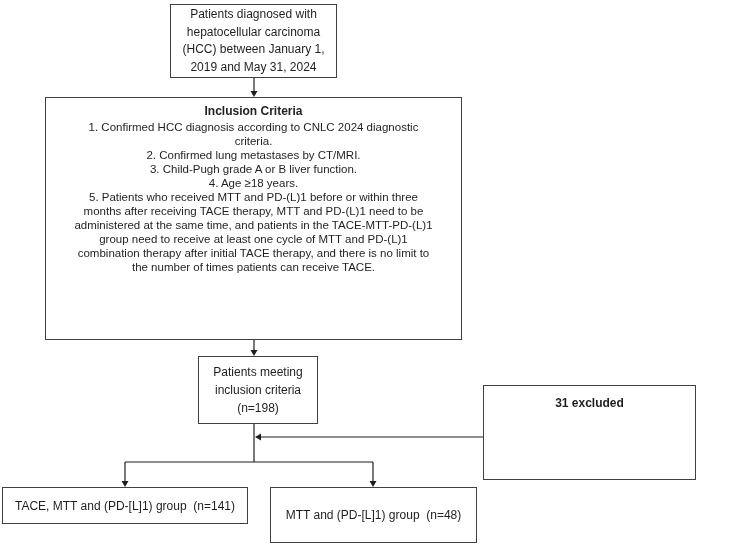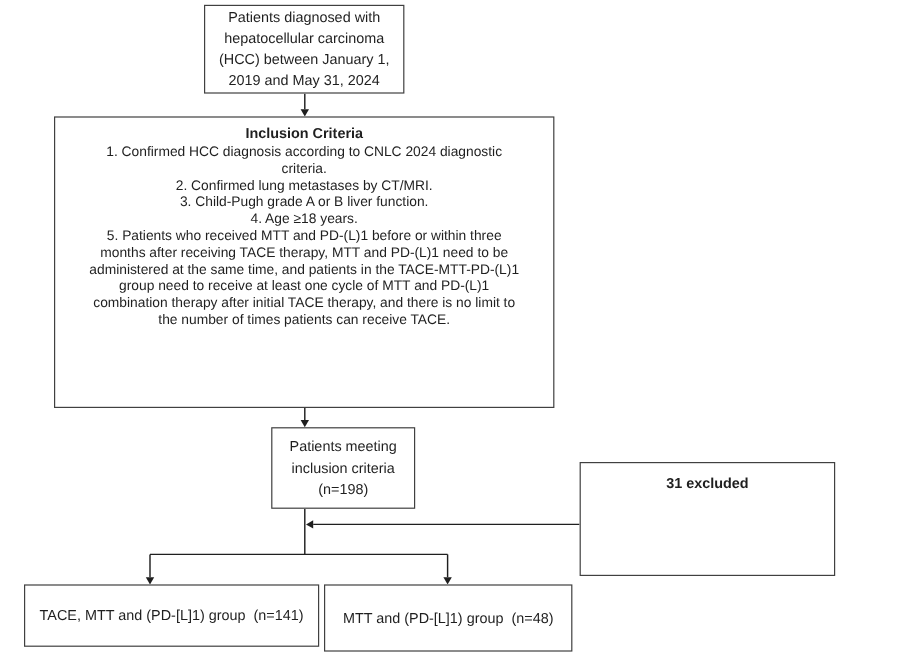--- a/index.html
+++ b/index.html
@@ -28,23 +28,23 @@
     justify-content:center;
     text-align:center;
     font-size:12px;
     line-height:18px;
     white-space:pre-wrap;
   }
   .box .title{font-weight:bold;}
   #top-box{left:170px;top:4px;width:167px;height:74px;line-height:17.5px;padding:1px 2px;}
   #inclusion-box{left:45px;top:97px;width:417px;height:243px;justify-content:flex-start;padding:4px 1px;}
   #inclusion-box .body{font-size:11.5px;line-height:14px;}
-  #meeting-box{left:198px;top:356px;width:120px;height:68px;margin-left:28px;}
+  #meeting-box{left:198px;top:356px;width:120px;height:68px;}
   #excluded-box{left:483px;top:385px;width:213px;height:95px;justify-content:flex-start;padding:8px 2px;}
-  #tace-box{left:2px;top:487px;width:246px;height:52px;margin-left:18px;}
+  #tace-box{left:2px;top:487px;width:246px;height:37px;}
   #mtt-box{left:270px;top:487px;width:207px;height:56px;}
   #connectors{position:absolute;left:0;top:0;width:753px;height:550px;pointer-events:none;}
   #connectors line{stroke:var(--connector);stroke-width:1.2;}
   #connectors polygon{fill:var(--connector);stroke:none;}
 </style>
 </head>
 <body>
 
 <div id="canvas">
 

